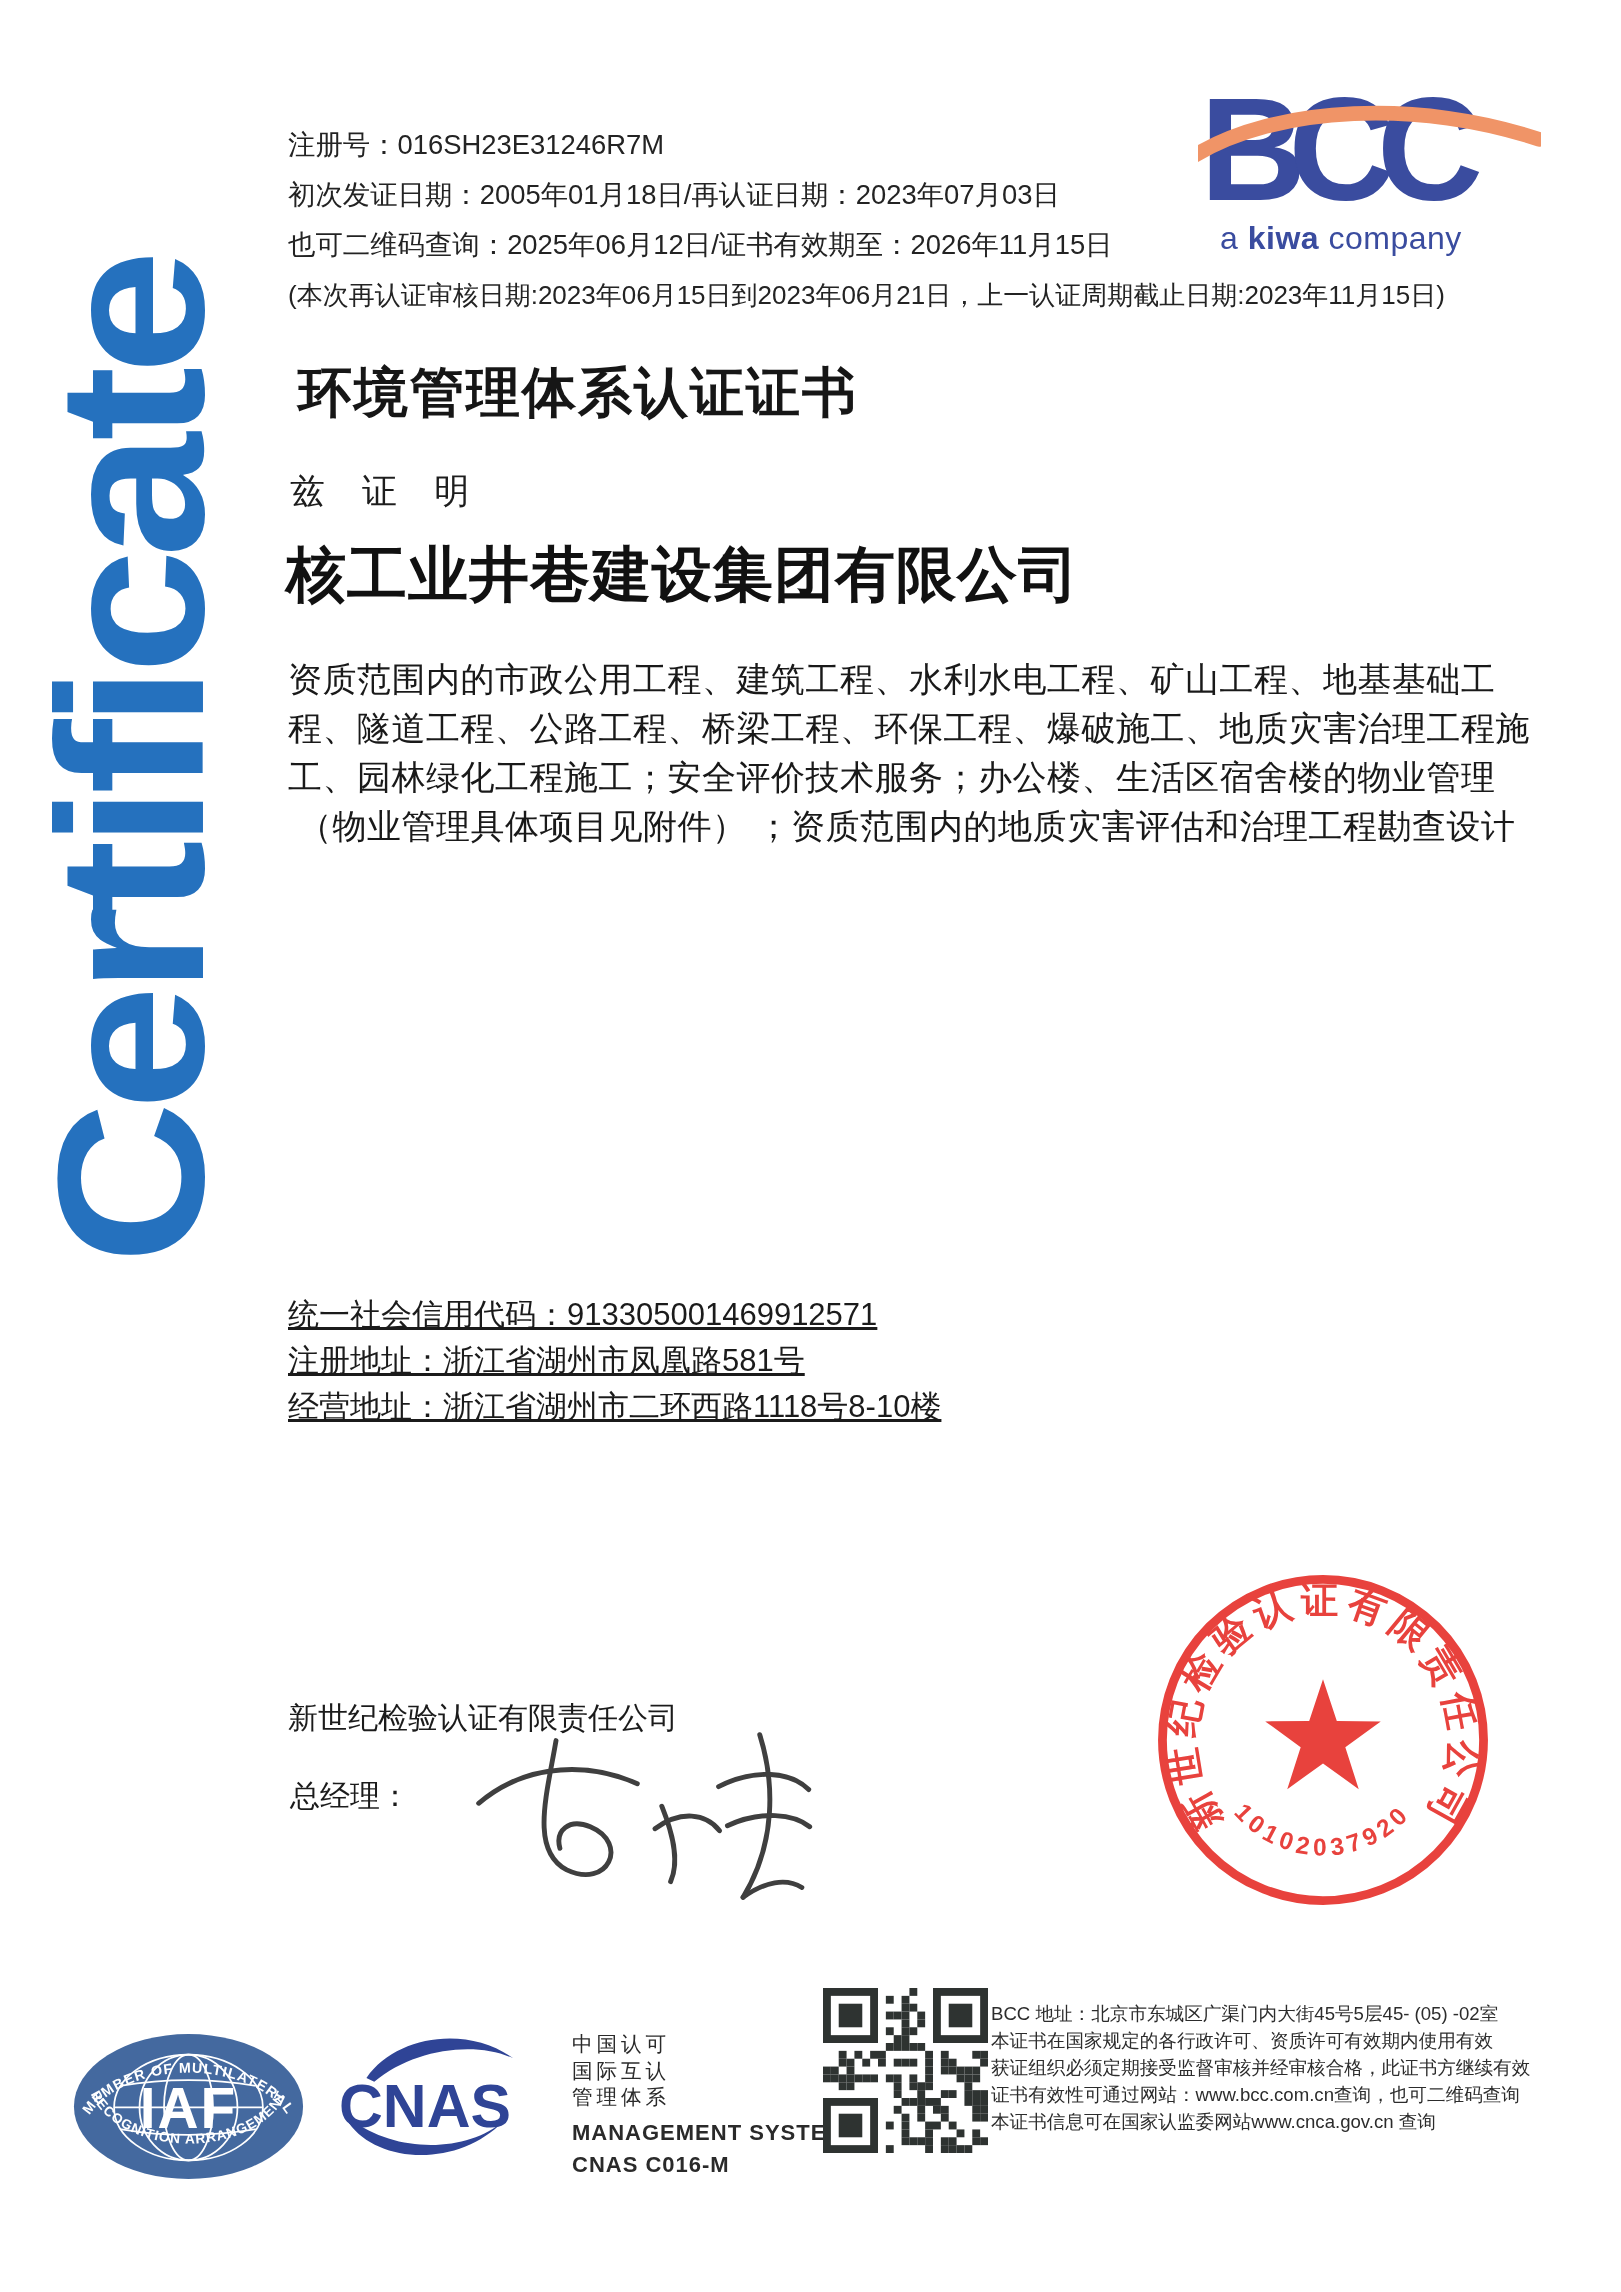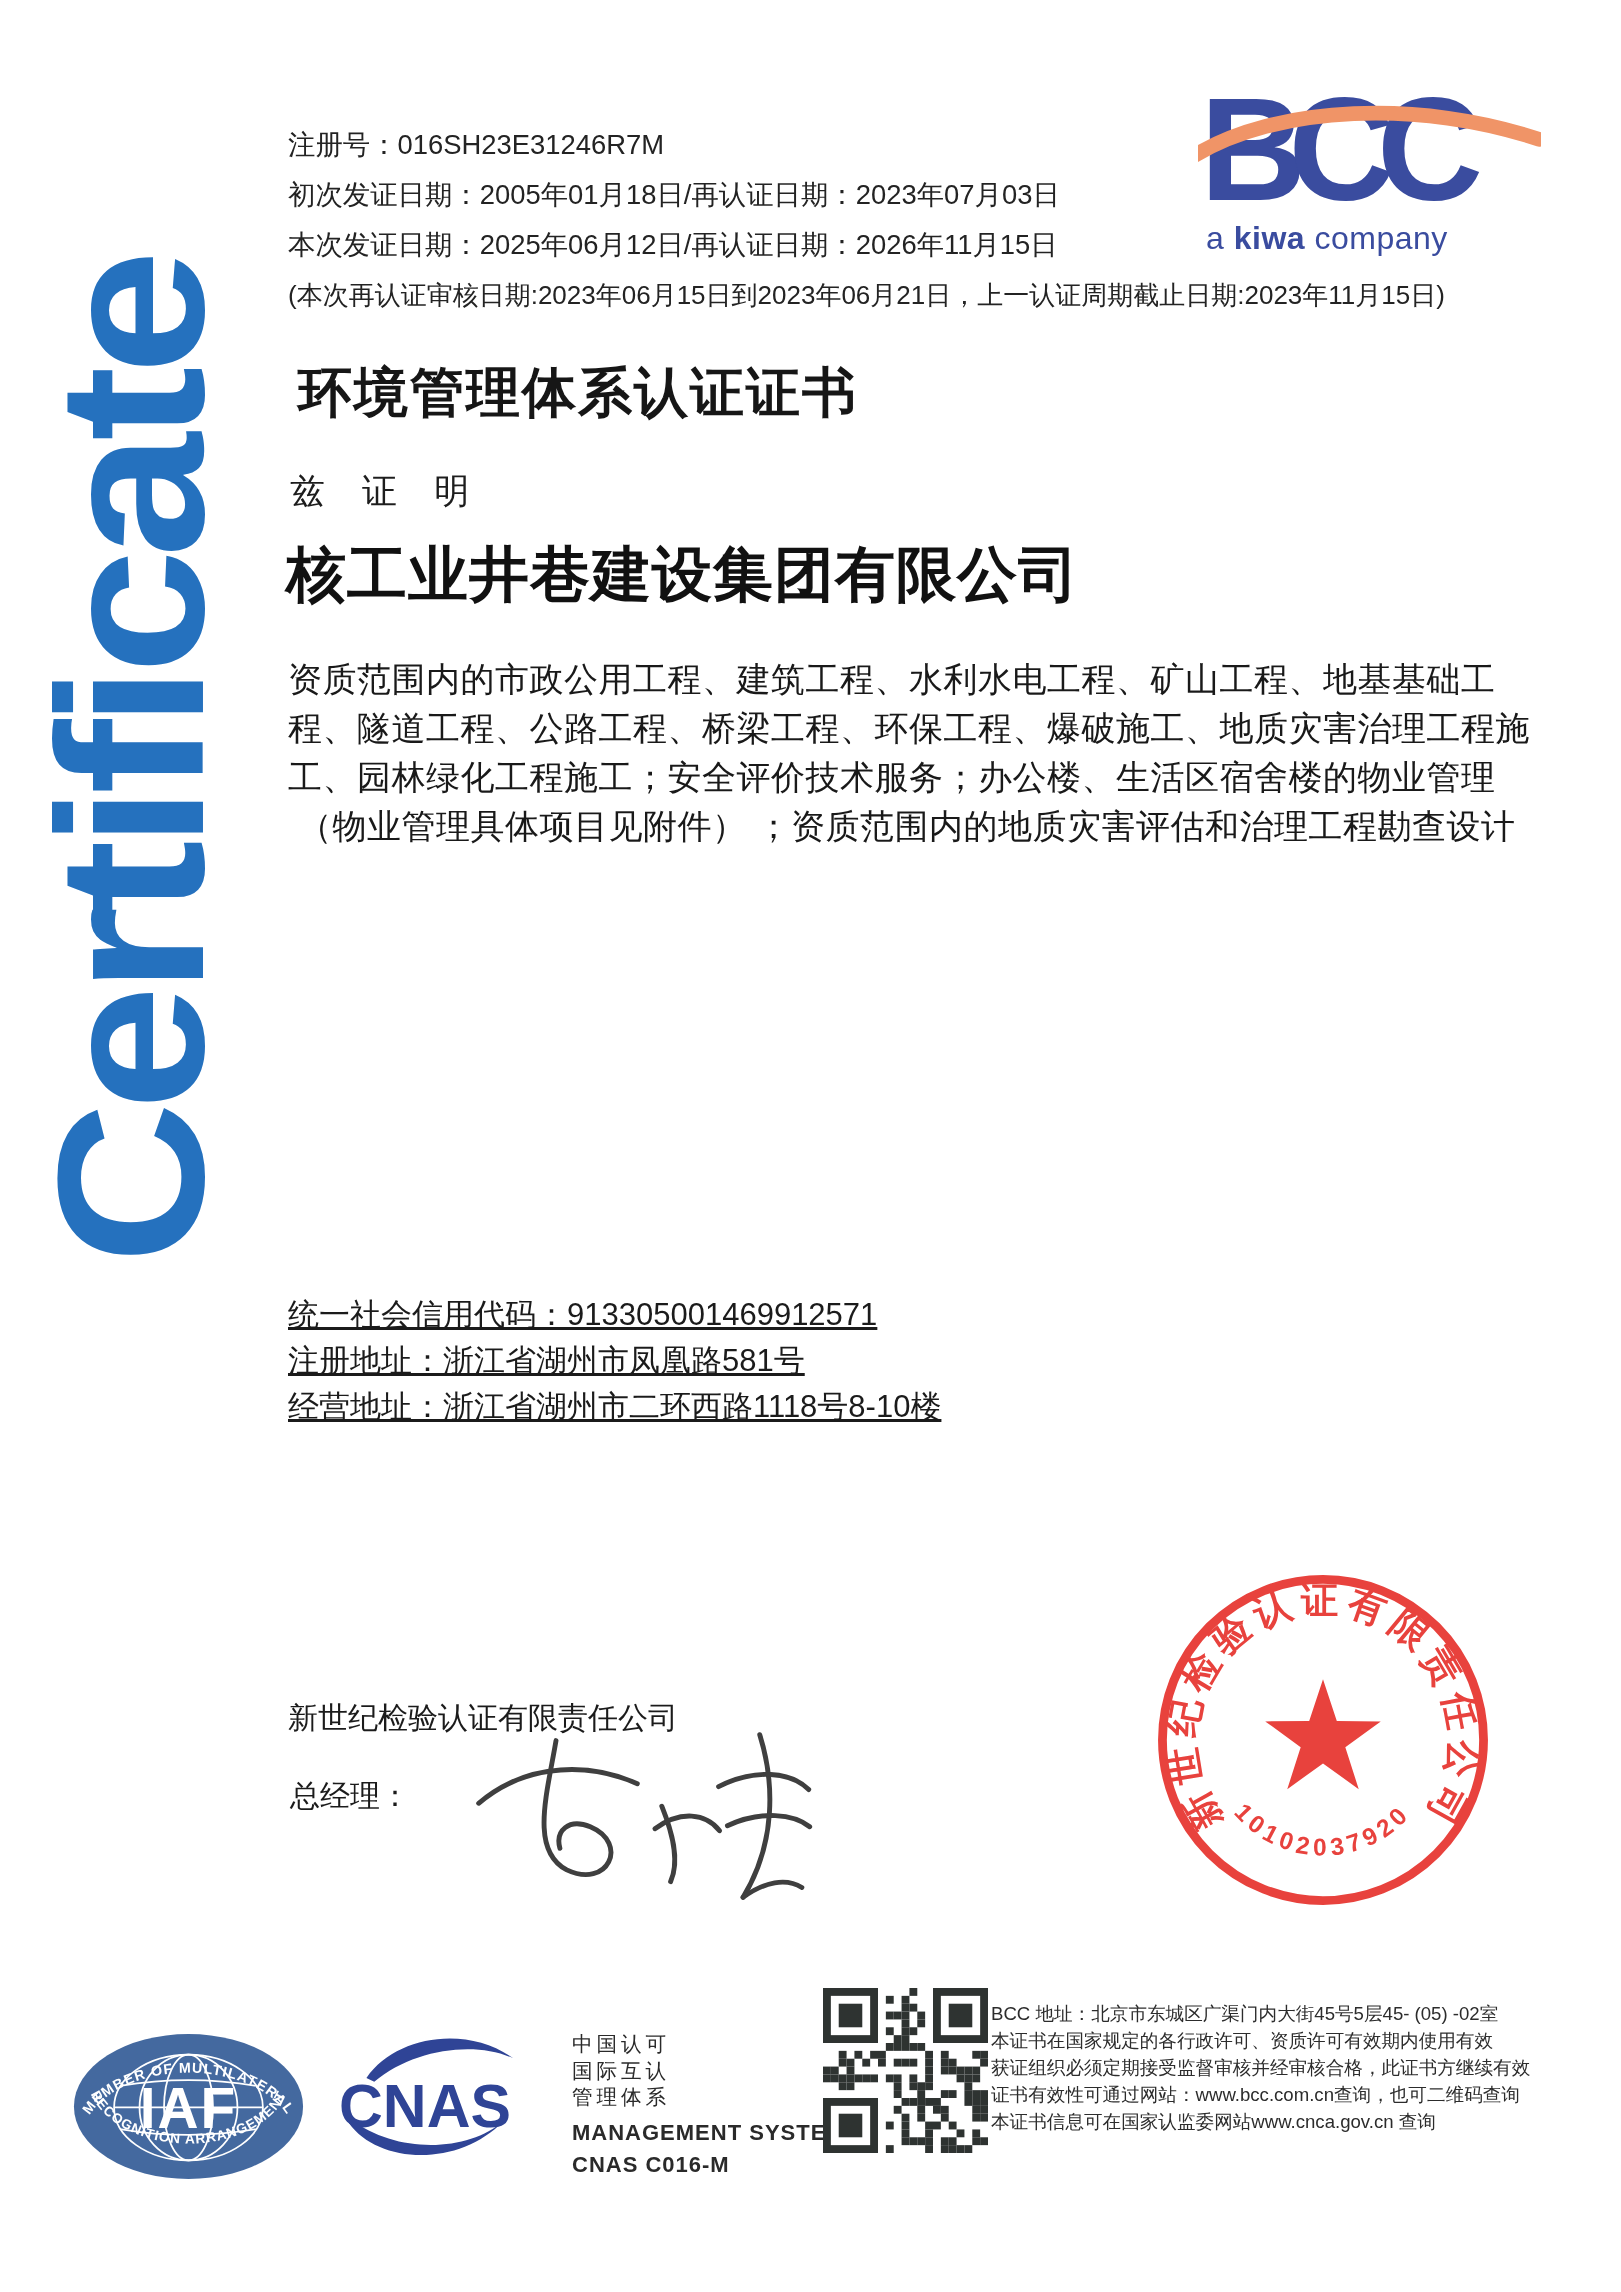--- a/index.html
+++ b/index.html
@@ -12,21 +12,21 @@
   .vertical-title{
     position:absolute; left:33px; top:1264px;
     transform-origin:0 0; transform:rotate(-90deg) scaleX(1.08);
     font-size:208px; font-weight:700; letter-spacing:-7.8px;
     color:#2571BE; white-space:nowrap; line-height:0.95;
   }
   
   .bcc-logo{position:absolute; left:1198px; top:55px; width:343px; height:206px;}
   .bcc-logo svg{display:block;}
   .bcc-tagline{
-    position:absolute; left:8px; top:165px; font-size:32px; color:#3A4C9F;
+    position:absolute; left:22px; top:165px; font-size:32px; color:#3A4C9F;
     letter-spacing:0.5px; white-space:nowrap;
   }
   .bcc-tagline b{font-weight:700;}
   
   .info-line{position:absolute; left:288px; font-size:27.4px; color:#232323; white-space:nowrap;}
   .info-line.l1{top:127px;}
   .info-line.l2{top:177px;}
   .info-line.l3{top:227px;}
   .info-line.l4{top:278px; font-size:26px;}
   
@@ -81,21 +81,21 @@
     </svg>
     <div class="bcc-tagline">
       <span>a</span>
       <b>kiwa</b>
       <span>company</span>
     </div>
   </div>
 
   <div class="info-line l1">注册号：016SH23E31246R7M</div>
   <div class="info-line l2">初次发证日期：2005年01月18日/再认证日期：2023年07月03日</div>
-  <div class="info-line l3">本次发证日期：2025年06月12日/再认证日期：2026年11月15日</div>
+  <div class="info-line l3">也可二维码查询：2025年06月12日/证书有效期至：2026年11月15日</div>
   <div class="info-line l4">(本次再认证审核日期:2023年06月15日到2023年06月21日，上一认证周期截止日期:2023年11月15日)</div>
 
   <h1 class="cert-title">环境管理体系认证证书</h1>
   <div class="certify">兹 证 明</div>
   <div class="company">核工业井巷建设集团有限公司</div>
 
   <div class="scope">
     <div class="scope-line">资质范围内的市政公用工程、建筑工程、水利水电工程、矿山工程、地基基础工</div>
     <div class="scope-line">程、隧道工程、公路工程、桥梁工程、环保工程、爆破施工、地质灾害治理工程施</div>
     <div class="scope-line">工、园林绿化工程施工；安全评价技术服务；办公楼、生活区宿舍楼的物业管理</div>

